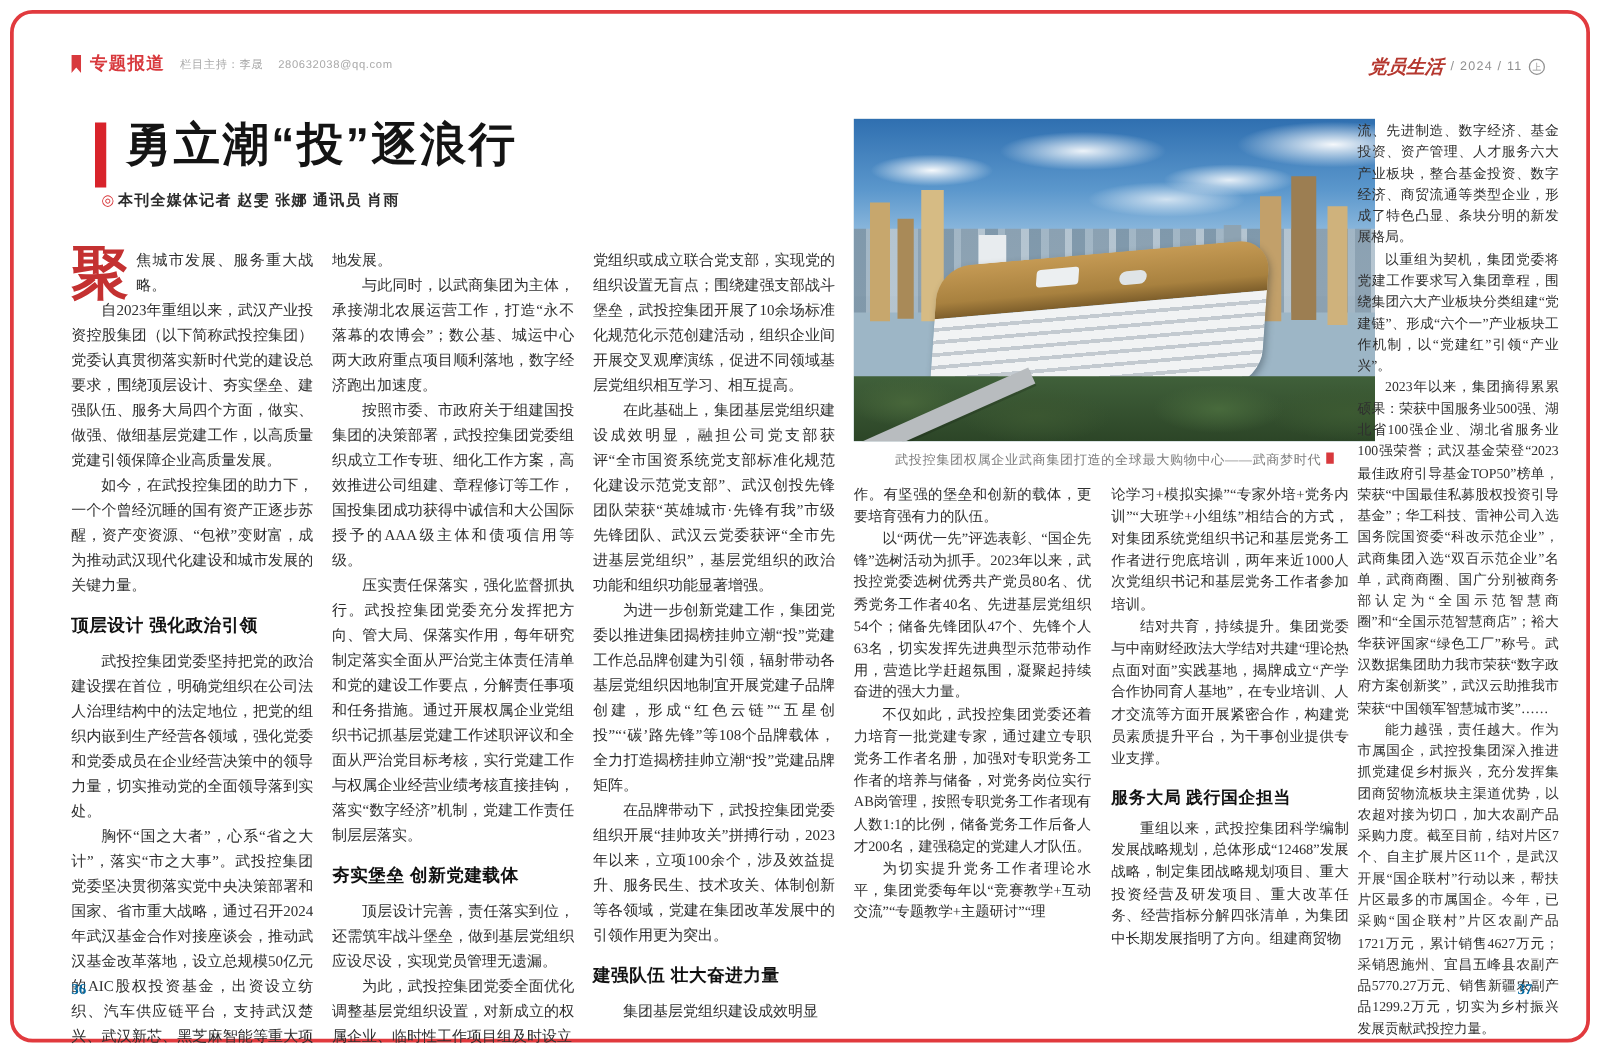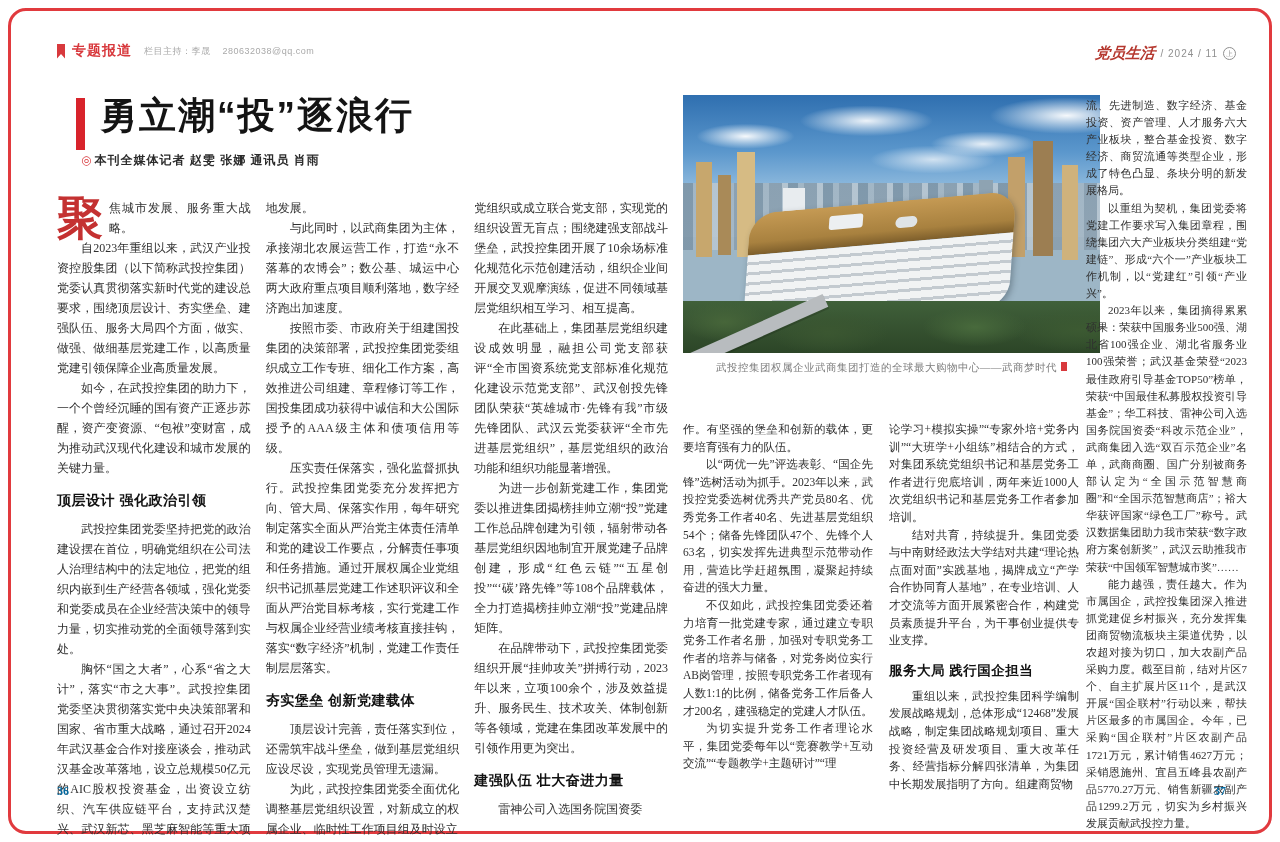--- a/index.html
+++ b/index.html
@@ -38,25 +38,25 @@
   
   .cols-left{position:absolute;left:57px;top:198px;width:611px;display:flex;gap:15px;}
   .col{width:194px;}
   .col p{margin:0;text-align:justify;text-indent:2em;font-size:12px;line-height:20px;color:#2f2f2f;}
   .col p.noind{text-indent:0;}
   .col h3{font-family:Liberation Sans, sans-serif;font-size:14px;color:#111;
     margin:14px 0 9px;letter-spacing:.5px;}
   .dropcap{float:left;color:#c43131;font-weight:bold;font-size:46px;line-height:38px;
     padding:2px 6px 0 0;font-family:"Liberation Serif","DejaVu Serif",serif;}
 
-  .cols-right{position:absolute;left:683px;top:388px;width:396px;display:flex;gap:16px;margin-top:33px;}
+  .cols-right{position:absolute;left:683px;top:388px;width:396px;display:flex;gap:16px;}
   .colr{width:190px;}
   .colr p{margin:0;text-align:justify;text-indent:2em;font-size:11.5px;line-height:17.6px;color:#2f2f2f;}
   .colr p.noind{text-indent:0;}
-  .colr h3{font-family:Liberation Sans, sans-serif;font-size:13.5px;color:#111;
+  .colr h3{font-family:Liberation Serif, serif;font-size:13.5px;color:#111;
     margin:12px 0 8px;letter-spacing:.5px;}
   .col3r{position:absolute;left:1086px;top:97px;width:161px;}
   .col3r p{margin:0;text-align:justify;text-indent:2em;font-size:11px;line-height:17.1px;color:#2f2f2f;}
   .col3r p.noind{text-indent:0;}
 
   
   .photo{position:absolute;left:683px;top:95px;width:417px;height:258px;overflow:hidden;background:#9db6c6;}
   .sky{position:absolute;left:0;top:0;width:100%;height:55%;
     background:linear-gradient(180deg,#2f6fb0 0%,#5b97cc 40%,#a8cbe6 78%,#d5e4ef 100%);}
   .clouds{position:absolute;left:0;top:0;width:100%;height:50%;background:
@@ -145,21 +145,21 @@
     <h3>夯实堡垒 创新党建载体</h3>
     <p>顶层设计完善，责任落实到位，还需筑牢战斗堡垒，做到基层党组织应设尽设，实现党员管理无遗漏。</p>
     <p>为此，武投控集团党委全面优化调整基层党组织设置，对新成立的权属企业、临时性工作项目组及时设立</p>
   </div>
   <div class="col">
     <p class="noind">党组织或成立联合党支部，实现党的组织设置无盲点；围绕建强支部战斗堡垒，武投控集团开展了10余场标准化规范化示范创建活动，组织企业间开展交叉观摩演练，促进不同领域基层党组织相互学习、相互提高。</p>
     <p>在此基础上，集团基层党组织建设成效明显，融担公司党支部获评“全市国资系统党支部标准化规范化建设示范党支部”、武汉创投先锋团队荣获“英雄城市·先锋有我”市级先锋团队、武汉云党委获评“全市先进基层党组织”，基层党组织的政治功能和组织功能显著增强。</p>
     <p>为进一步创新党建工作，集团党委以推进集团揭榜挂帅立潮“投”党建工作总品牌创建为引领，辐射带动各基层党组织因地制宜开展党建子品牌创建，形成“红色云链”“五星创投”“‘碳’路先锋”等108个品牌载体，全力打造揭榜挂帅立潮“投”党建品牌矩阵。</p>
     <p>在品牌带动下，武投控集团党委组织开展“挂帅攻关”拼搏行动，2023年以来，立项100余个，涉及效益提升、服务民生、技术攻关、体制创新等各领域，党建在集团改革发展中的引领作用更为突出。</p>
     <h3>建强队伍 壮大奋进力量</h3>
-    <p>雷神公司入选国务院国资委</p>
+    <p>集团基层党组织建设成效明显</p>
   </div>
 </div>
 
 <div class="photo">
   <div class="sky"></div>
   <div class="clouds"></div>
   <div class="skyline"></div>
   <div class="tower t1"></div>
   <div class="tower t2"></div>
   <div class="tower t3"></div>

